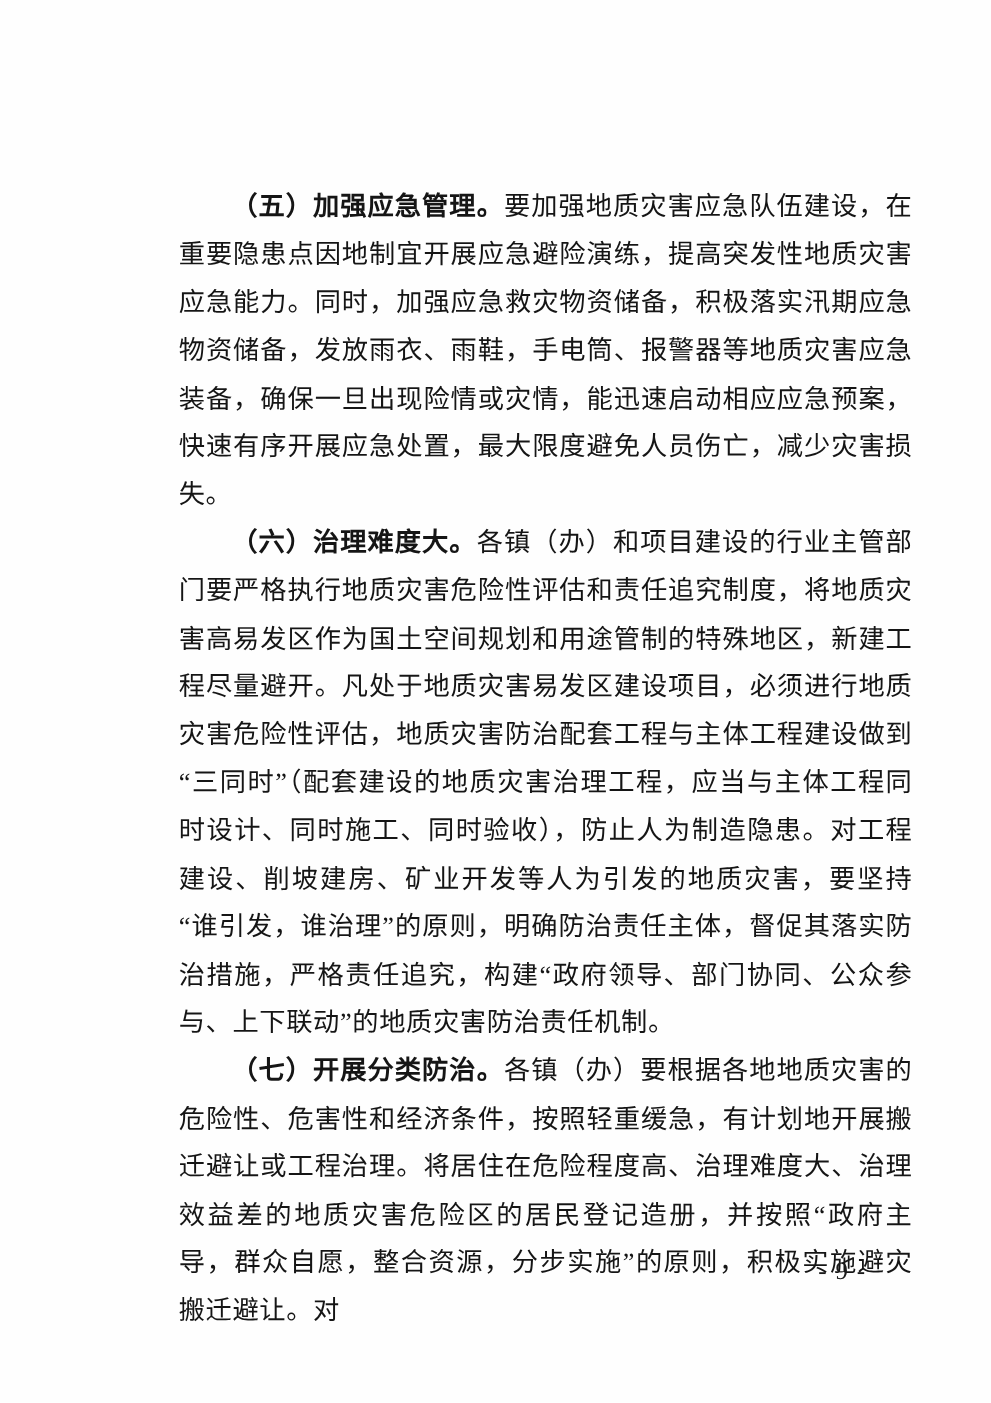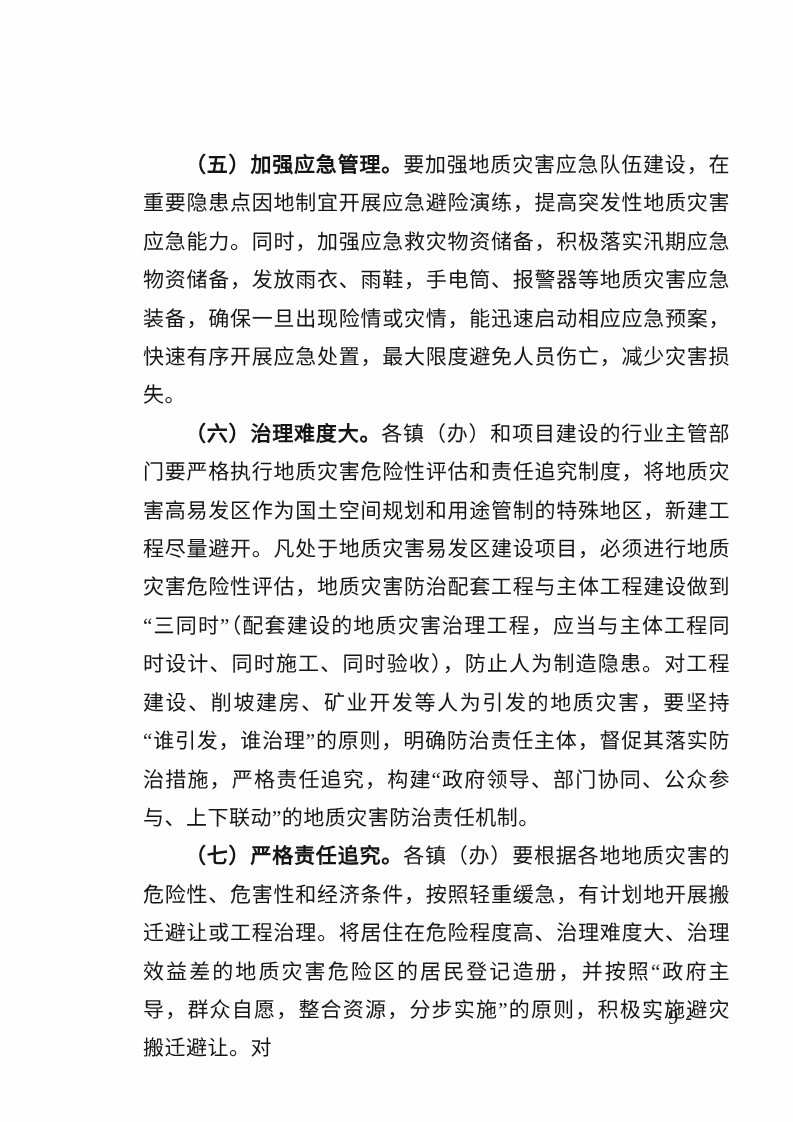--- a/index.html
+++ b/index.html
@@ -48,18 +48,18 @@
 </head>
 <body>
 
 <div class="page">
   <div class="doc-content">
 
     <p class="para"><span class="para-heading">（五）加强应急管理。</span><span>要加强地质灾害应急队伍建设，在重要隐患点因地制宜开展应急避险演练，提高突发性地质灾害应急能力。同时，加强应急救灾物资储备，积极落实汛期应急物资储备，发放雨衣、雨鞋，手电筒、报警器等地质灾害应急装备，确保一旦出现险情或灾情，能迅速启动相应应急预案，快速有序开展应急处置，最大限度避免人员伤亡，减少灾害损失。</span></p>
 
     <p class="para"><span class="para-heading">（六）治理难度大。</span><span>各镇（办）和项目建设的行业主管部门要严格执行地质灾害危险性评估和责任追究制度，将地质灾害高易发区作为国土空间规划和用途管制的特殊地区，新建工程尽量避开。凡处于地质灾害易发区建设项目，必须进行地质灾害危险性评估，地质灾害防治配套工程与主体工程建设做到“三同时”（配套建设的地质灾害治理工程，应当与主体工程同时设计、同时施工、同时验收），防止人为制造隐患。对工程建设、削坡建房、矿业开发等人为引发的地质灾害，要坚持“谁引发，谁治理”的原则，明确防治责任主体，督促其落实防治措施，严格责任追究，构建“政府领导、部门协同、公众参与、上下联动”的地质灾害防治责任机制。</span></p>
 
-    <p class="para"><span class="para-heading">（七）严格责任追究。</span><span>各镇（办）要根据各地地质灾害的危险性、危害性和经济条件，按照轻重缓急，有计划地开展搬迁避让或工程治理。将居住在危险程度高、治理难度大、治理效益差的地质灾害危险区的居民登记造册，并按照“政府主导，群众自愿，整合资源，分步实施”的原则，积极实施避灾搬迁避让。对</span></p>
+    <p class="para"><span class="para-heading">（七）开展分类防治。</span><span>各镇（办）要根据各地地质灾害的危险性、危害性和经济条件，按照轻重缓急，有计划地开展搬迁避让或工程治理。将居住在危险程度高、治理难度大、治理效益差的地质灾害危险区的居民登记造册，并按照“政府主导，群众自愿，整合资源，分步实施”的原则，积极实施避灾搬迁避让。对</span></p>
 
   </div>
 
   <div class="page-number">- 9 -</div>
 </div>
 
 </body></html>

